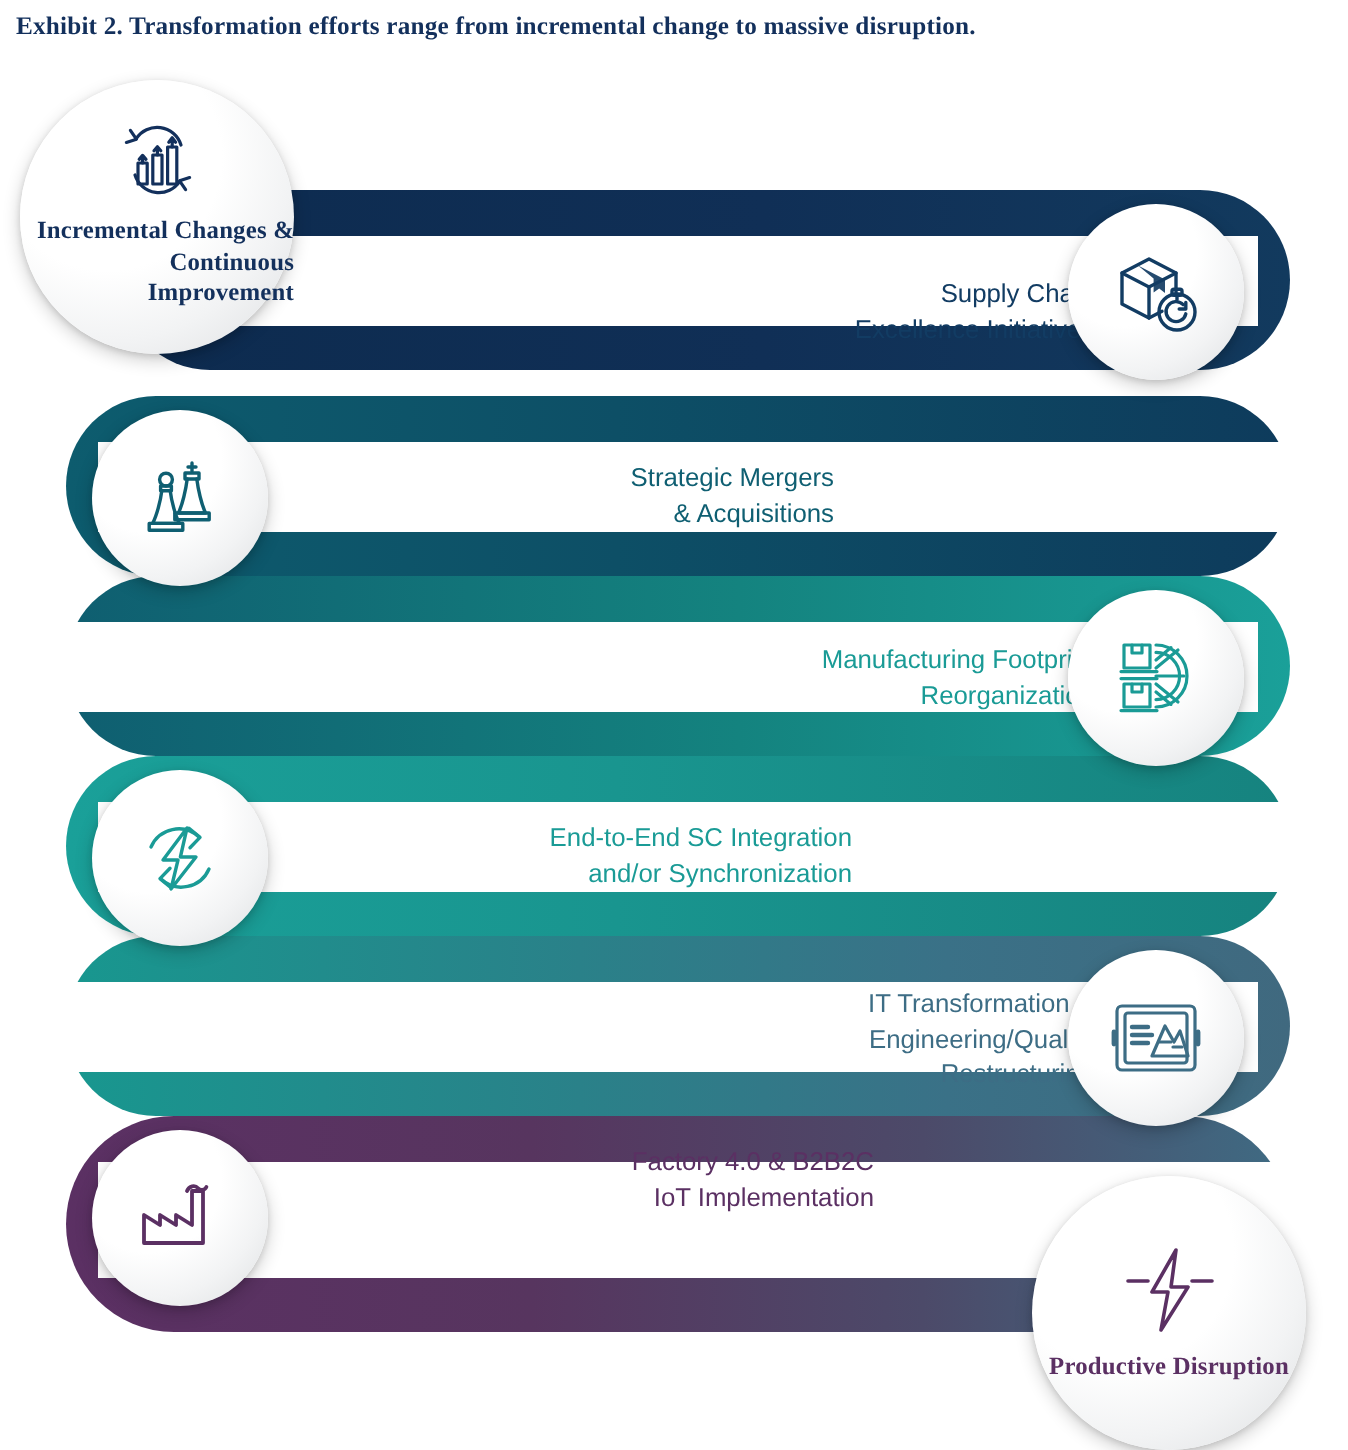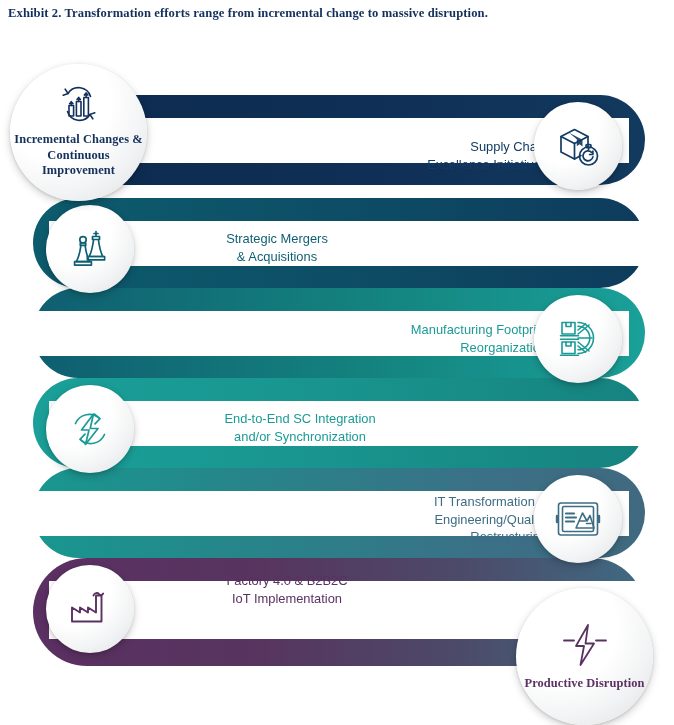--- a/index.html
+++ b/index.html
@@ -65,21 +65,21 @@
 
   
   .lbl{
     position:absolute;
     font-size:12.9px;
     line-height:17.5px;
     z-index:5;
     white-space:pre-line;
   }
   .lbl.right{text-align:right;}
-  .lbl.left{text-align:center;}
+  .lbl.left{text-align:right;}
 
   
   .c-navy{color:#123c63;}
   .c-teal-d{color:#0f5f72;}
   .c-teal{color:#1a9b96;}
   .c-slate{color:#3d6d85;}
   .c-purple{color:#5b3063;}
   .c-navy-deep{color:#13305c;}
 </style>
 </head>
@@ -160,21 +160,21 @@
         <path d="M25 12.2 a11.8 11.8 0 0 1 0 23.6"></path>
         <path d="M25 20 l11 -9 M25 24 l14 0 M25 28 l11 9 M25 16 l7.5 -6.2 M25 32 l7.5 6.2"></path>
       </svg>
     </span>
   </div>
 
   <div class="bar left-anchor" style="left:33px;top:378px;width:612px;height:90px;">
     <div class="outer" style="background:linear-gradient(90deg,#1aa099 0%,#19958f 45%,#16837f 100%);"></div>
     <div class="band" style="top:23px;height:45px;left:16px;"></div>
   </div>
-  <div class="lbl left c-teal" style="left:150px;top:410px;width:300px;">End-to-End SC Integration
+  <div class="lbl left c-teal" style="left:126px;top:410px;width:300px;">End-to-End SC Integration
 and/or Synchronization</div>
 
   <div class="circ" style="left:46px;top:385px;width:88px;height:88px;">
     <span class="glyph">
       <svg width="52" height="52" viewBox="0 0 52 52" fill="none" stroke="#1a9b96" stroke-width="1.7" stroke-linejoin="round" stroke-linecap="round">
         <path d="M35.5 15.5 A15 15 0 0 0 11.5 20.5"></path>
         <path d="M30.5 11.2 l5.5 4.5 l-5 5.2"></path>
         <path d="M16.5 36.5 A15 15 0 0 0 40.5 31.5"></path>
         <path d="M21.5 40.8 l-5.5 -4.5 l5 -5.2"></path>
         <path d="M29.5 11 L17.5 27 h7.5 L21.5 41.5 L34 25.5 h-7.8 z"></path>
@@ -212,21 +212,21 @@
 
   <div class="circ" style="left:46px;top:565px;width:88px;height:88px;">
     <span class="glyph">
       <svg width="52" height="52" viewBox="0 0 52 52" fill="none" stroke="#5b3063" stroke-width="1.9" stroke-linejoin="round" stroke-linecap="round">
         <path d="M8 38.5 V24.5 l8 5 V24.5 l8 5 V24.5 l8 5 V12.5 h5.5 V38.5 Z"></path>
         <path d="M29.5 12.5 c1 -2.6 4 -3.2 5.5 -1.4 c1.2 1.4 3.4 1.1 4.2 -.6"></path>
       </svg>
     </span>
   </div>
 
-  <div class="circ" style="left:10px;top:64px;width:137px;height:137px;">
+  <div class="circ" style="left:10px;top:40px;width:137px;height:137px;text-align:right;">
     <span class="glyph" style="margin-bottom:2px;">
       <svg width="46" height="40" viewBox="0 0 46 40" fill="none" stroke="#13305c" stroke-width="1.6" stroke-linejoin="round" stroke-linecap="round">
         <path d="M12 7.5 A12.5 12.5 0 0 1 34.5 10.5"></path>
         <path d="M9.2 3.2 l3 4.4 l-5 1.6"></path>
         <path d="M34 28.5 A12.5 12.5 0 0 1 11.5 25.5"></path>
         <path d="M36.8 32.8 l-3 -4.4 l5 -1.6"></path>
         <rect x="13" y="19.5" width="4.6" height="10.5"></rect>
         <path d="M15.3 19.5 v-3 m-1.7 1.2 l1.7 -2 l1.7 2"></path>
         <rect x="20.4" y="15.5" width="4.6" height="14.5"></rect>
         <path d="M22.7 15.5 v-3.5 m-1.7 1.4 l1.7 -2 l1.7 2"></path>

